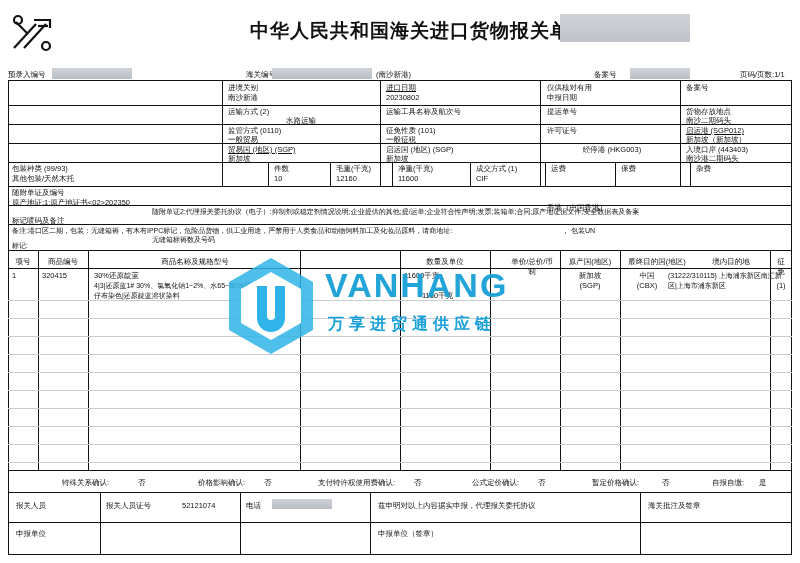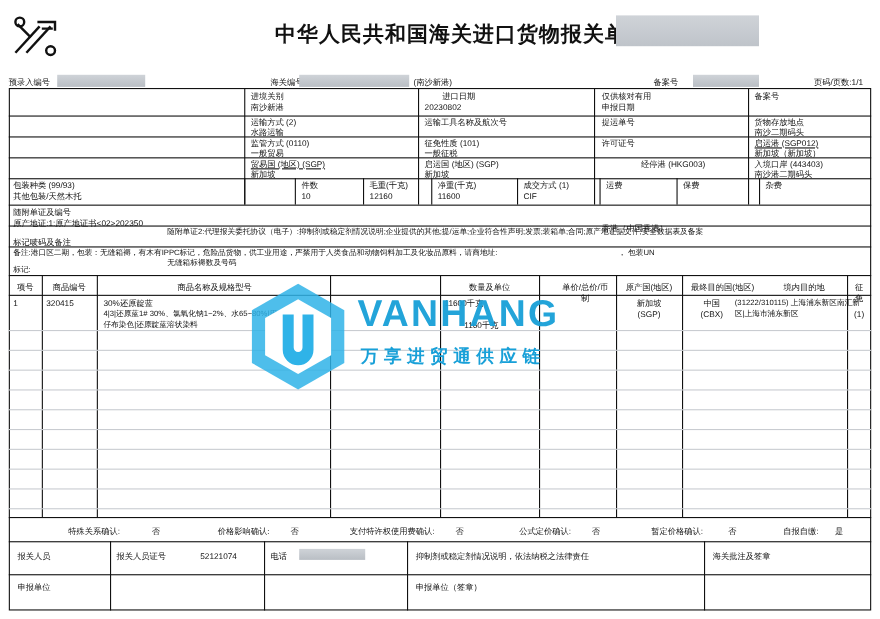--- a/index.html
+++ b/index.html
@@ -96,27 +96,27 @@
   <div class="vline" style="left:222px;top:80px;height:106px;"></div>
   <div class="vline" style="left:380px;top:80px;height:106px;"></div>
   <div class="vline" style="left:540px;top:80px;height:106px;"></div>
   <div class="vline" style="left:680px;top:80px;height:106px;"></div>
 
   <div class="cell" style="left:545px;top:82px;width:130px;">仅供核对有用</div>
   <div class="cell" style="left:684px;top:82px;width:104px;">备案号</div>
 
   <div class="cell" style="left:226px;top:82px;width:150px;">进境关别</div>
   <div class="cell" style="left:226px;top:92px;width:150px;">南沙新港</div>
-  <div class="cell" style="left:400px;top:82px;width:150px;">进口日期</div>
+  <div class="cell" style="left:384px;top:82px;width:150px;text-decoration:underline;">进口日期</div>
   <div class="cell" style="left:384px;top:92px;width:150px;">20230802</div>
   <div class="cell" style="left:545px;top:92px;width:130px;">申报日期</div>
   <div class="redact" style="position:absolute;left:484px;top:68px;width:60px;height:0px;"></div>
 
   <div class="cell" style="left:226px;top:106px;width:150px;">运输方式 (2)</div>
-  <div class="cell" style="left:226px;top:115px;width:150px;">水路运输</div>
+  <div class="cell" style="left:226px;top:115px;width:150px;text-align:center;">水路运输</div>
   <div class="cell" style="left:384px;top:106px;width:152px;">运输工具名称及航次号</div>
   <div class="cell" style="left:545px;top:106px;width:130px;">提运单号</div>
   <div class="cell" style="left:684px;top:106px;width:104px;">货物存放地点</div>
   <div class="cell" style="left:684px;top:115px;width:104px;">南沙二期码头</div>
 
   <div class="cell" style="left:226px;top:125px;width:150px;">监管方式 (0110)</div>
   <div class="cell" style="left:226px;top:134px;width:150px;">一般贸易</div>
   <div class="cell" style="left:384px;top:125px;width:152px;">征免性质 (101)</div>
   <div class="cell" style="left:384px;top:134px;width:152px;">一般征税</div>
   <div class="cell" style="left:545px;top:125px;width:130px;">许可证号</div>
@@ -239,21 +239,21 @@
 
   <div class="cell" style="left:14px;top:500px;width:84px;">报关人员</div>
   <div class="cell" style="left:14px;top:528px;width:84px;">申报单位</div>
 
   <div class="cell" style="left:104px;top:500px;width:140px;">报关人员证号</div>
   <div class="cell" style="left:180px;top:500px;width:60px;">52121074</div>
 
   <div class="cell" style="left:244px;top:500px;width:50px;">电话</div>
   <div class="redact" style="position:absolute;left:272px;top:499px;width:60px;height:10px;"></div>
 
-  <div class="cell" style="left:376px;top:500px;width:260px;">抑制剂或稳定剂情况说明，依法纳税之法律责任</div>
+  <div class="cell" style="left:376px;top:500px;width:260px;">兹申明对以上内容据实申报，代理报关委托协议</div>
   <div class="cell" style="left:376px;top:528px;width:200px;">申报单位（签章）</div>
 
   <div class="cell" style="left:646px;top:500px;width:140px;">海关批注及签章</div>
 
   <div class="wm">
     <svg class="wm-hex" viewBox="0 0 92 100">
       <polygon points="46,2 88,26 88,74 46,98 4,74 4,26" fill="#2fb3e8" opacity="0.85"></polygon>
       <polygon points="46,16 76,33 76,67 46,84 16,67 16,33" fill="#ffffff"></polygon>
       <path d="M32 30 L32 62 a14 14 0 0 0 28 0 L60 30 L50 30 L50 60 a4 4 0 0 1 -8 0 L42 30 Z" fill="#2fb3e8"></path>
     </svg>

